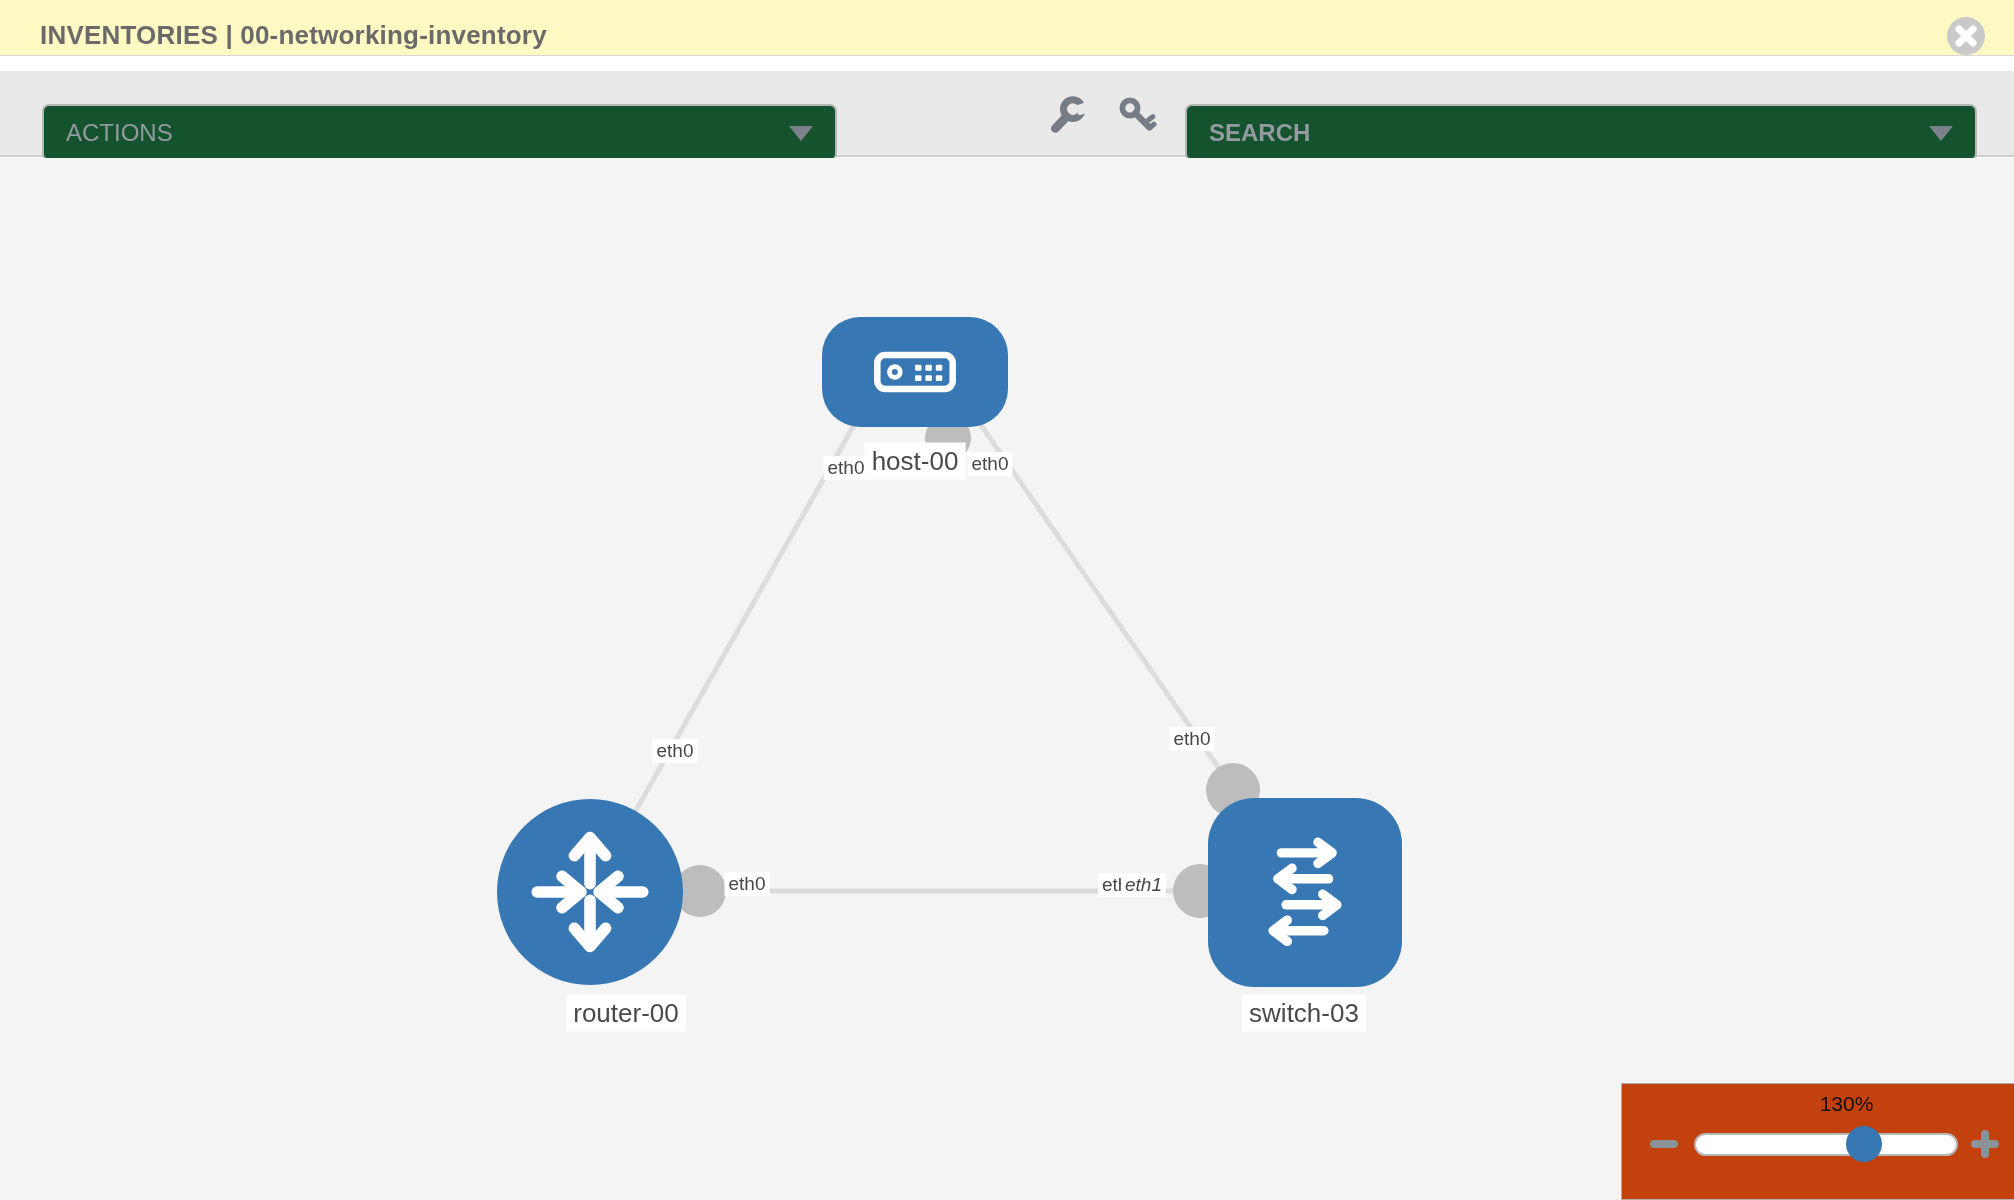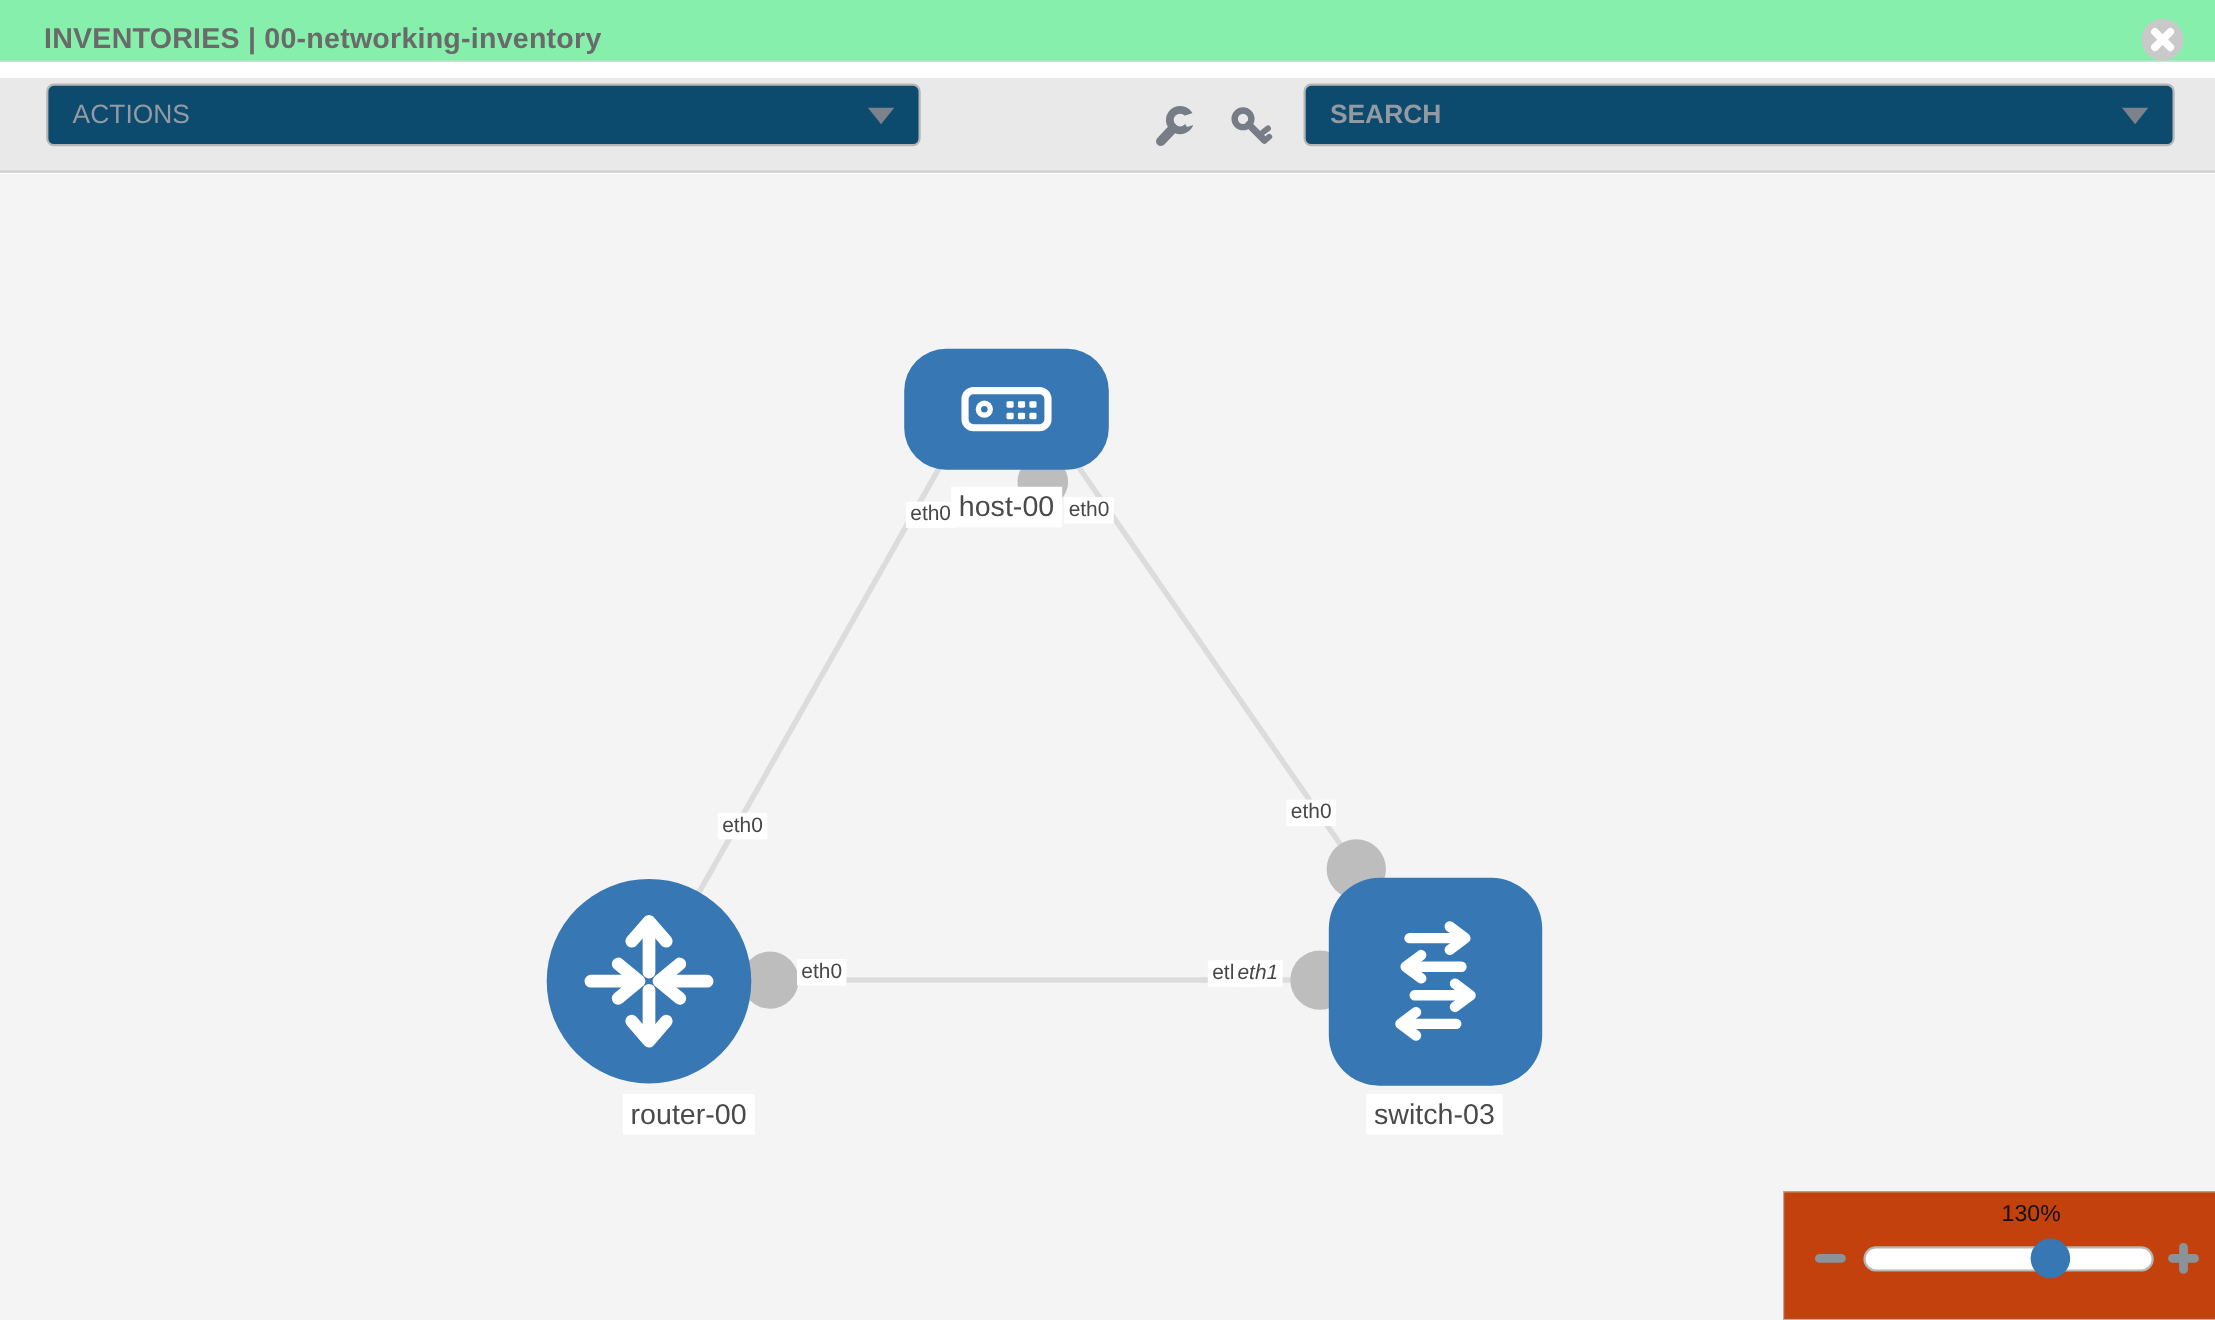--- a/index.html
+++ b/index.html
@@ -1,30 +1,30 @@
 <!DOCTYPE html>
 <html><head>
 <meta charset="utf-8">
 <style>
   html,body{margin:0;padding:0;background:#fff;}
   .app{position:relative;width:2014px;height:1200px;overflow:hidden;
        font-family:"Liberation Sans",sans-serif;background:#fff;}
 
   
-  .hdr{position:absolute;left:0;top:0;width:2014px;height:56px;background:#86efac;
+  .hdr{position:absolute;left:0;top:0;width:2014px;height:56px;background:#fef9c3;
        border-bottom:1px solid #d6d6d6;box-sizing:border-box;}
   .hdr h1{position:absolute;left:40px;top:0;margin:0;line-height:70px;
           font-size:26px;font-weight:bold;color:#6a6a6a;letter-spacing:.2px;}
   .close-btn{position:absolute;right:28px;top:16px;width:40px;height:40px;border:none;
              background:transparent;padding:0;cursor:pointer;}
 
   
   .toolbar{position:absolute;left:0;top:71px;width:2014px;height:86px;background:#e9e9e9;
            border-bottom:2px solid #cfcfcf;box-sizing:border-box;}
-  .select{position:absolute;top:5px;height:57px;background:#0c4a6e;
+  .select{position:absolute;top:33px;height:57px;background:#14532d;
           border:2px solid #b6b6b6;border-radius:7px;box-sizing:border-box;
           display:flex;align-items:center;padding:0 22px;cursor:pointer;}
   .select span.lbl{font-size:24px;color:#939aa1;}
   .select .caret{position:absolute;right:22px;top:50%;margin-top:-7px;width:0;height:0;
         border-left:12px solid transparent;border-right:12px solid transparent;
         border-top:15px solid #7b828c;}
   .sel-actions{left:42px;width:795px;}
   .sel-search{left:1185px;width:792px;font-weight:bold;}
   .tool-btn{position:absolute;top:15px;width:58px;height:57px;background:transparent;
             border:none;padding:0;cursor:pointer;display:flex;align-items:center;justify-content:center;}

